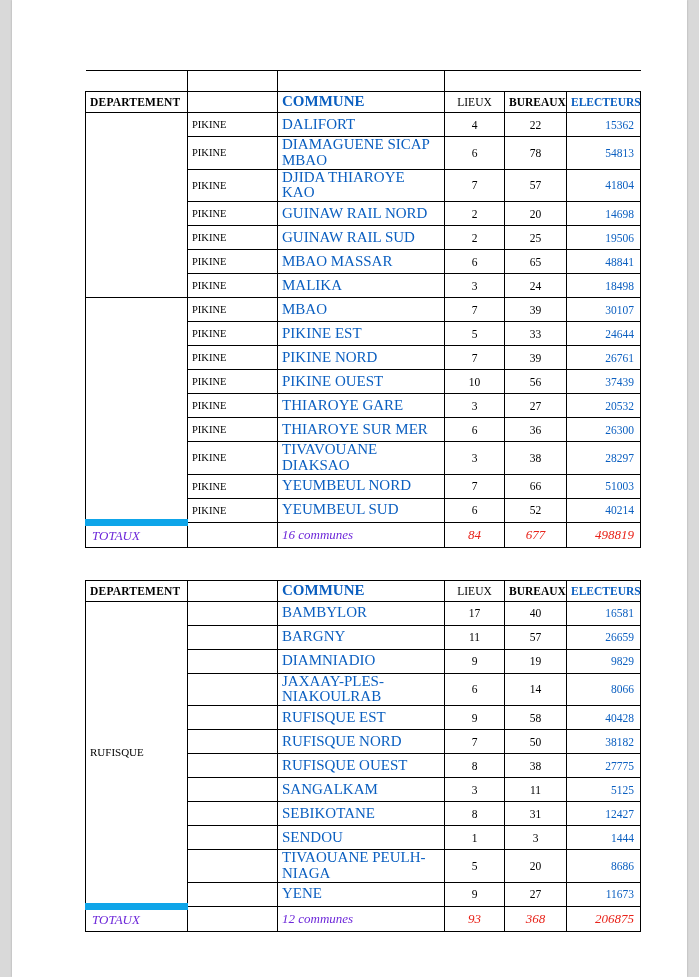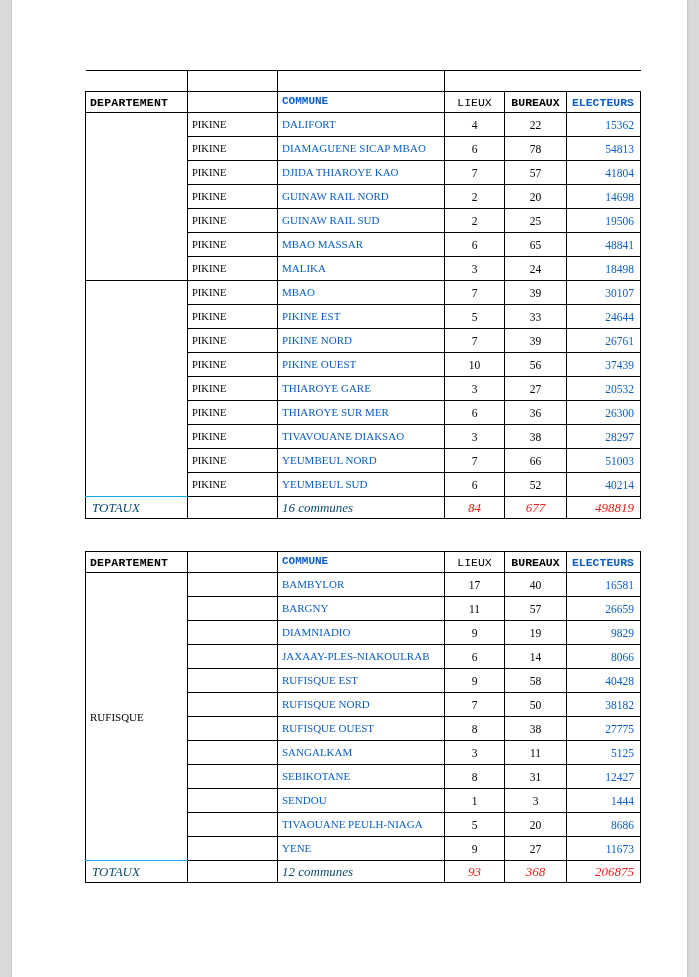--- a/index.html
+++ b/index.html
@@ -49,21 +49,20 @@
 
   
   .hdr td {
     border-left: none;
     border-right: none;
     border-top: 1px solid #000;
     border-bottom: 1px solid #000;
     height: 20px;
     font-size: 11.5px;
     font-variant: small-caps;
-    font-family: Liberation Mono, monospace;
   }
   .hdr .dept {
     font-weight: bold;
     color: #000000;
     text-align: left;
     letter-spacing: 0.2px;
   }
   .hdr .blank { }
   .hdr .commune {
     color: #0b5fc0;
@@ -106,32 +105,32 @@
   }
   td.deptcell {
     border-top: none;
     border-bottom: none;
     vertical-align: top;
     font-size: 11px;
     padding-top: 2px;
     color: #000;
   }
   td.deptcell.first { border-top: 1px solid #000; }
-  td.deptcell.last { border-bottom: 1px solid #0ea5e9; }
+  td.deptcell.last { border-bottom: 7px solid #0ea5e9; }
 
   td.pikine {
     font-size: 10.5px;
     vertical-align: top;
     padding-top: 1px;
     color: #000;
     margin-top: 34px;
   }
   td.commune {
     color: #0b5fc0;
-    font-size: 11px;
+    font-size: 15px;
     vertical-align: bottom;
     padding-bottom: 2px;
     line-height: 1.05;
   }
   td.commune.two {
     vertical-align: middle;
     padding-bottom: 0;
     margin-left: 12px;
   }
   td.num {
@@ -141,21 +140,21 @@
     vertical-align: bottom;
     padding-bottom: 2px;
   }
   td.num.elec {
     text-align: right;
     color: #0b5fc0;
     padding-right: 6px;
   }
   tr.totaux td {
     height: 21px;
-    color: #0c4a6e;
+    color: #6d28d9;
     font-style: italic;
     font-size: 13px;
   }
   tr.totaux td.label {
     text-align: left;
     padding-left: 6px;
   }
   tr.totaux td.blank { }
   tr.totaux td.communes {
     text-align: left;

